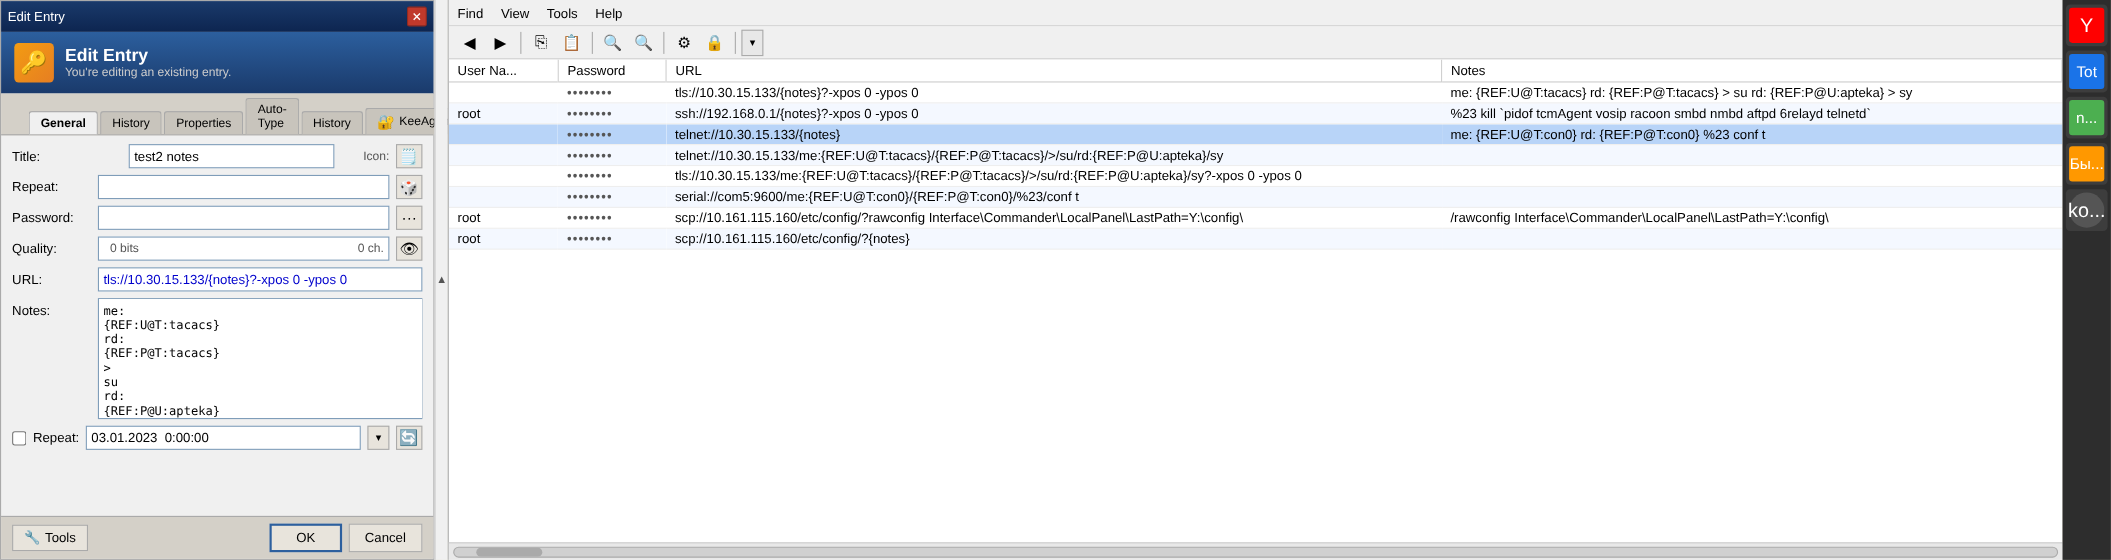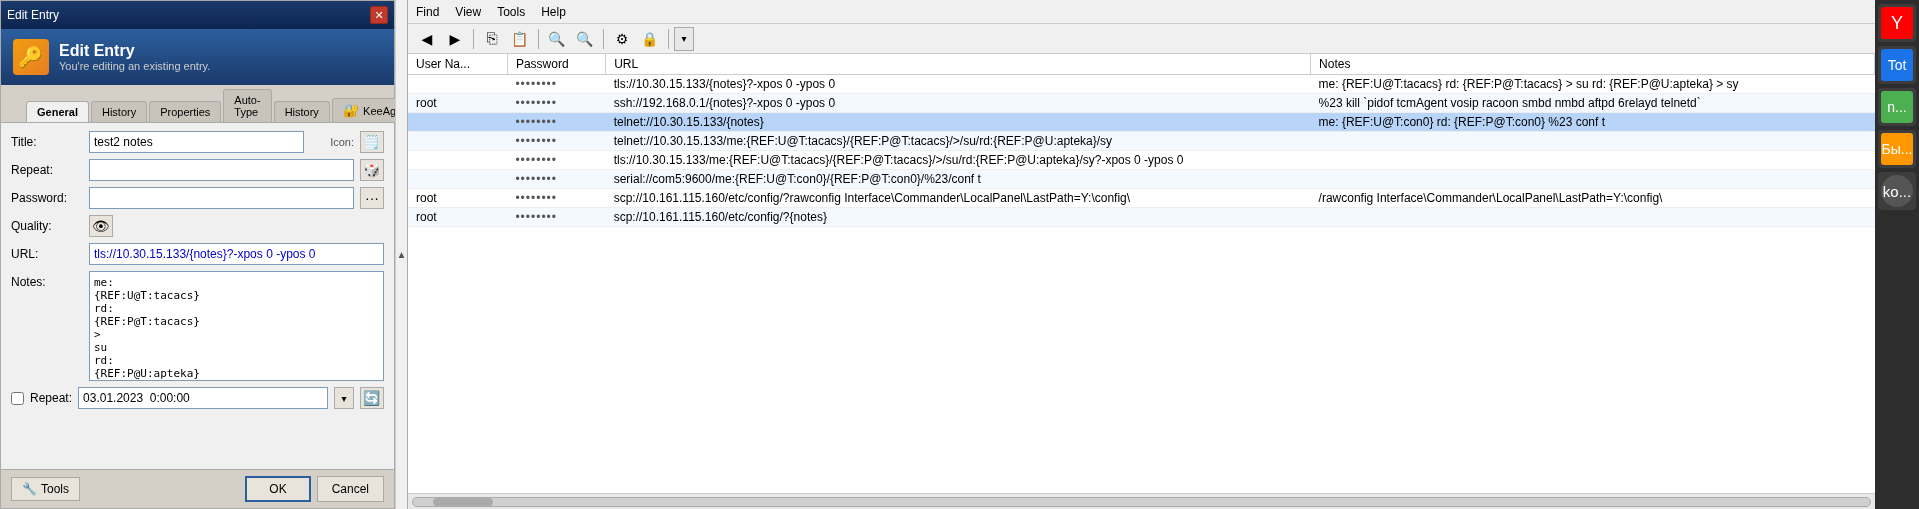--- a/index.html
+++ b/index.html
@@ -358,21 +358,21 @@
     .sidebar-icon-img {
       width: 32px; height: 32px;
       border-radius: 3px;
       font-size: 18px;
       display: flex; align-items: center; justify-content: center;
     }
     .y-icon { background: #f00; color: #fff; }
     .t-icon { background: #1a73e8; color: #fff; font-size: 14px; }
     .n-icon { background: #4caf50; color: #fff; font-size: 14px; }
     .b-icon { background: #ff9800; color: #fff; font-size: 14px; }
-    .user-icon { background: #555; color: #fff; font-size: 15px; border-radius: 50%; }
+    .user-icon { background: #555; color: #fff; font-size: 18px; border-radius: 50%; }
 
     
     .collapse-arrow {
       background: #f0f0f0;
       width: 12px;
       border-left: 1px solid #ccc;
       cursor: pointer;
       display: flex;
       align-items: center;
       justify-content: center;
@@ -408,40 +408,45 @@
     <div class="tab tab-keeagent">
       <span class="keeagent-icon">🔐</span>
       KeeAgent
     </div>
   </div>
 
   <div class="form-body">
 
     <div class="form-row">
       <span class="form-label">Title:</span>
-      <input class="form-input" type="text" value="test2 notes" style="flex: 1 1 0%;">
+      <input class="form-input" type="text" value="test2 notes" style="flex: 1 1 0%; margin-left: 28px;">
       <span style="font-size:11px; color:#555; margin-left:20px;">Icon:</span>
       <div class="icon-btn">🗒️</div>
     </div>
 
 
     <div class="form-row">
       <span class="form-label">Repeat:</span>
       <input class="form-input" type="password" style="flex: 1 1 0%;">
       <div class="icon-btn">🎲</div>
     </div>
 
     <div class="form-row password-row">
       <span class="form-label">Password:</span>
       <input class="form-input" type="password" style="flex: 1 1 0%;">
       <div class="icon-btn">···</div>
     </div>
 
     <div class="form-row">
       <span class="form-label">Quality:</span>
+      <div class="quality-bar">
+        <div class="quality-fill"></div>
+        <span>0 bits</span>
+        <span style="margin-left:auto;">0 ch.</span>
+      </div>
       <div class="icon-btn">👁</div>
     </div>
 
     <div class="form-row">
       <span class="form-label">URL:</span>
       <input class="form-input form-input-url" type="text" value="tls://10.30.15.133/{notes}?-xpos 0 -ypos 0" style="flex: 1 1 0%;">
     </div>
 
     <div class="form-row" style="align-items:flex-start;">
       <span class="form-label" style="margin-top:4px;">Notes:</span>

